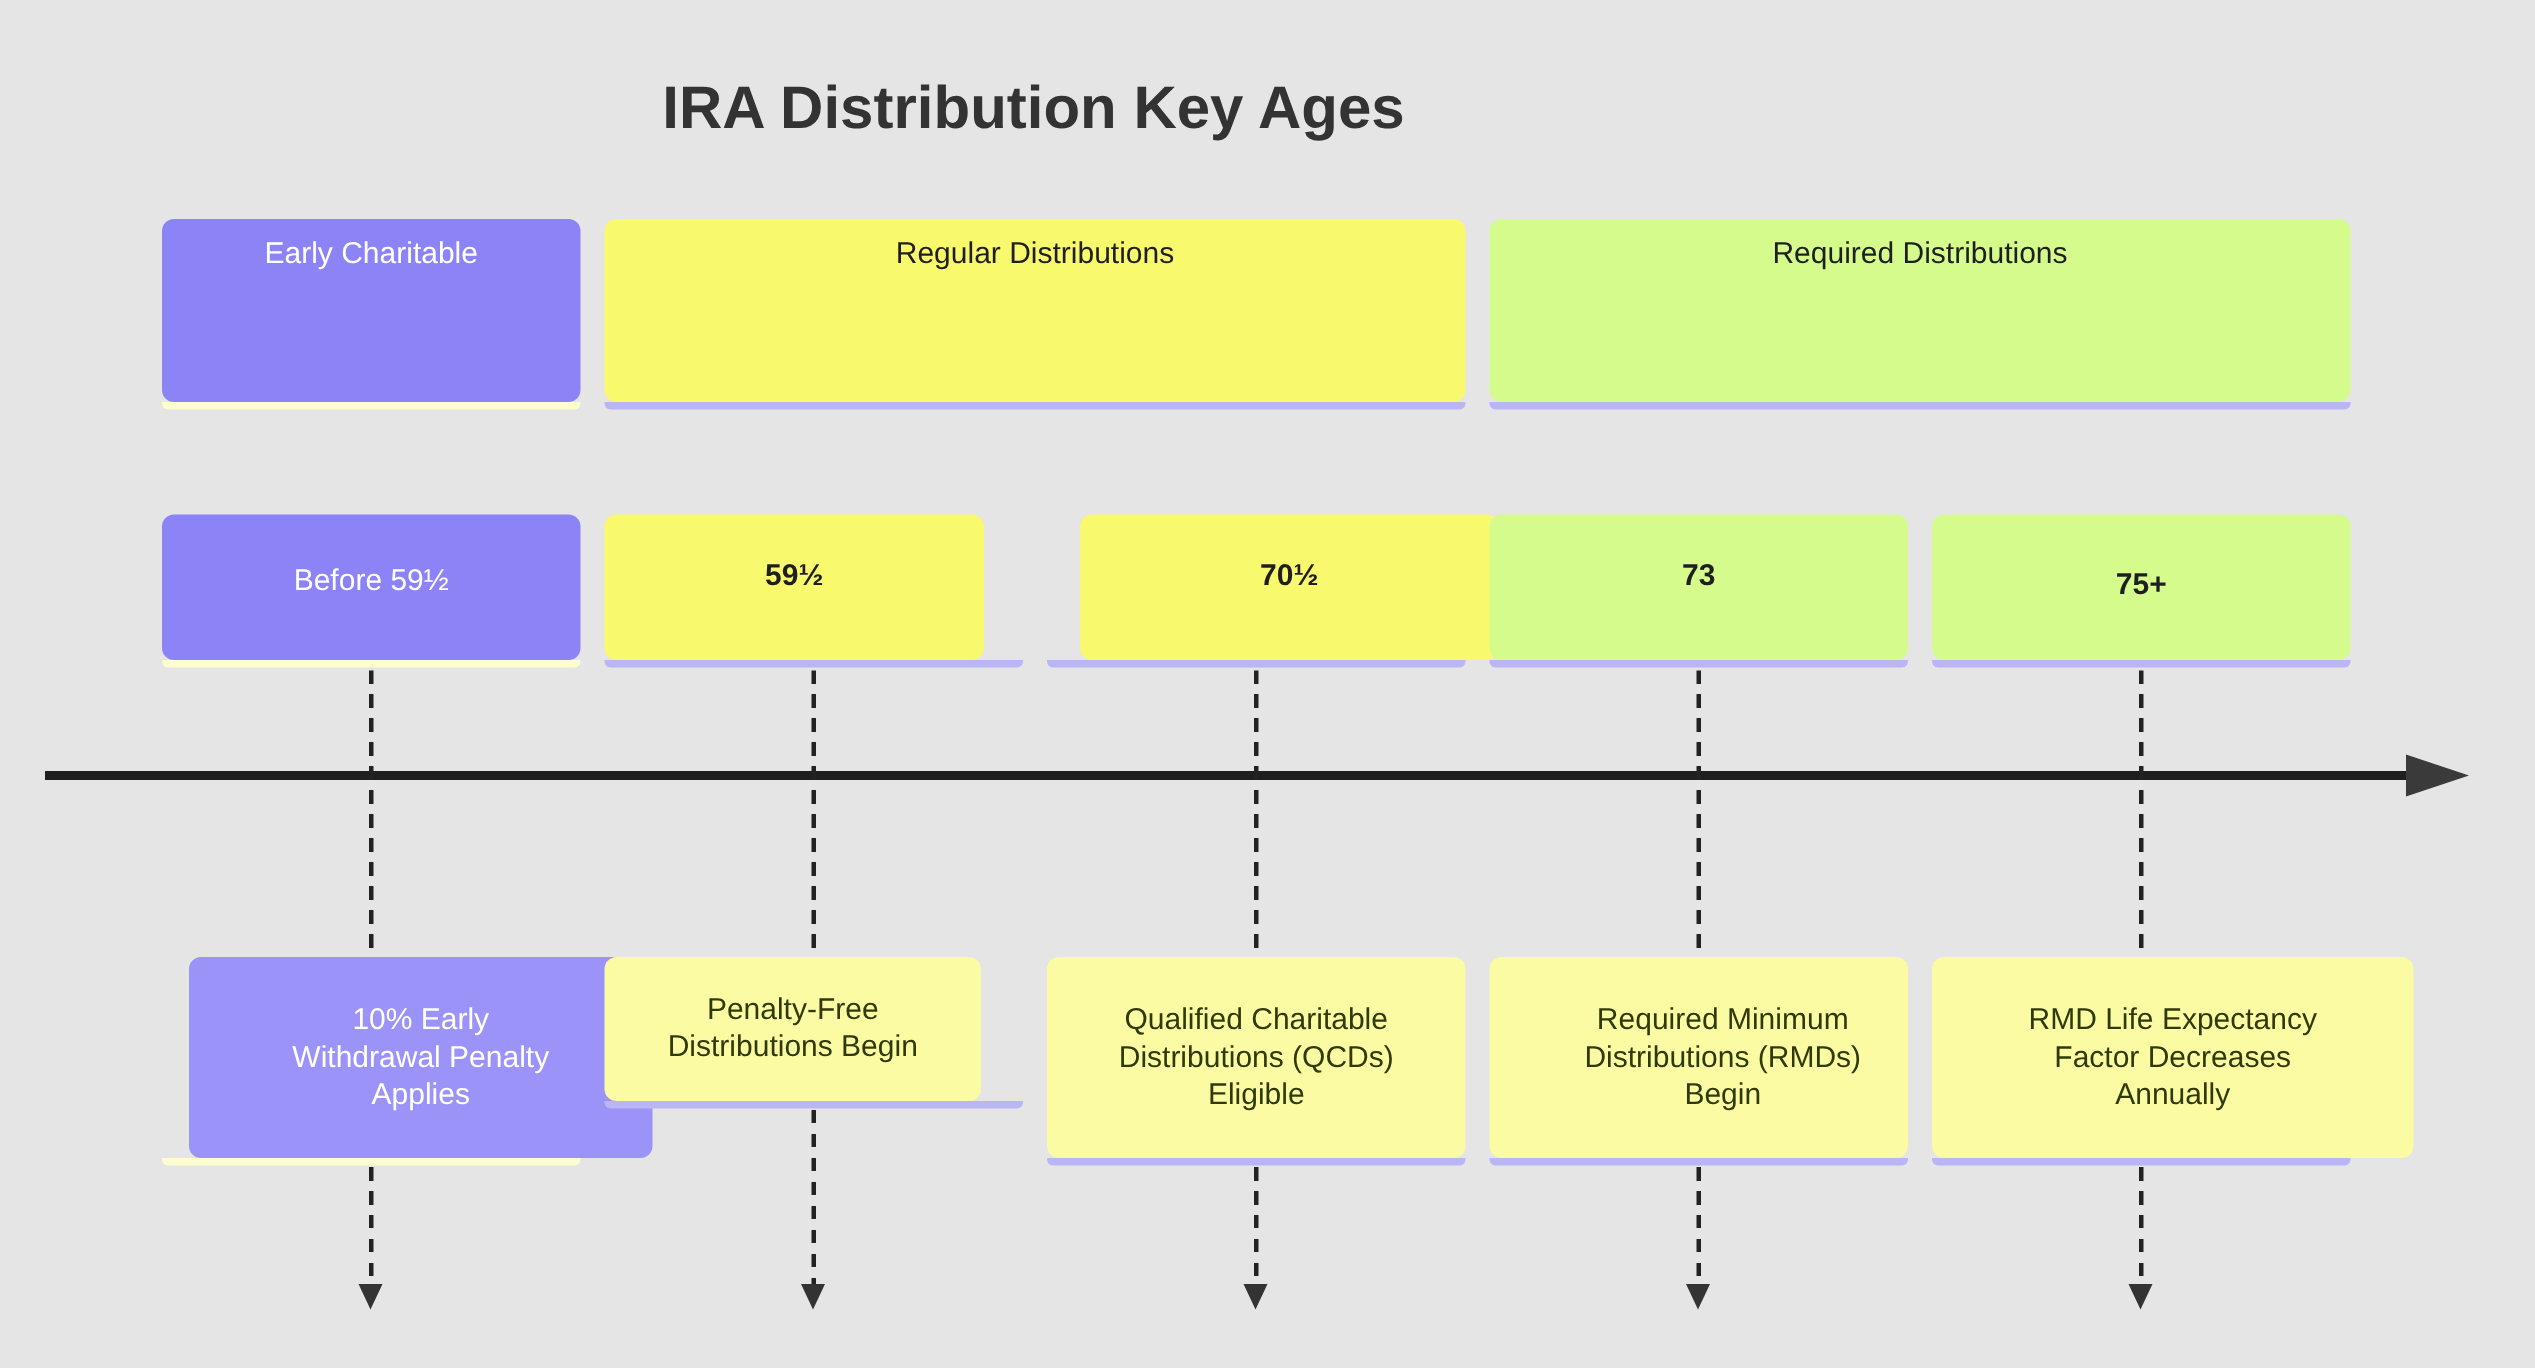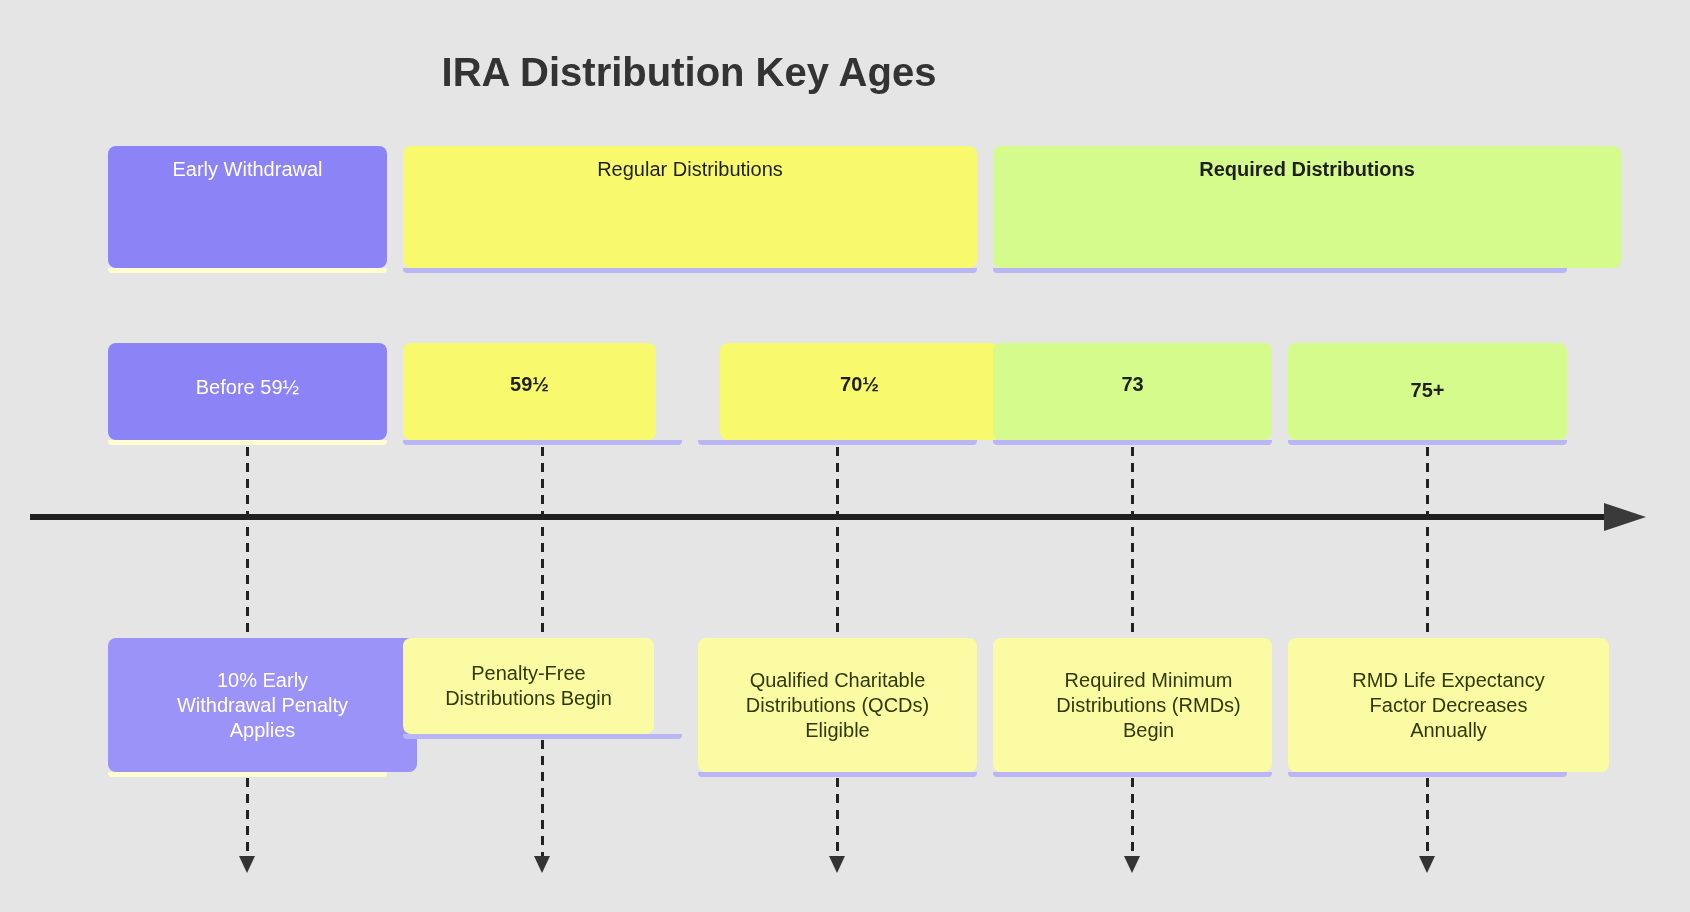--- a/index.html
+++ b/index.html
@@ -34,30 +34,30 @@
               border-top:17px solid #333333;}
 </style>
 </head>
 <body>
 
 <div class="canvas">
 
   <div class="title">IRA Distribution Key Ages</div>
 
   <div class="box top-label bg-purple txt-white fs20" style="left:108px;top:146px;width:279px;height:122px;">
-    <span>Early Withdrawal</span>
+    <span>Early Charitable</span>
   </div>
   <div class="underline bg-cream" style="left:108px;top:268px;width:279px;"></div>
 
   <div class="box top-label bg-yellow txt-dark fs20" style="left:403px;top:146px;width:574px;height:122px;">
     <span>Regular Distributions</span>
   </div>
   <div class="underline bg-lavender" style="left:403px;top:268px;width:574px;"></div>
 
-  <div class="box top-label bg-green txt-dark fs20" style="left:993px;top:146px;width:628px;height:122px;font-weight:bold;">
+  <div class="box top-label bg-green txt-dark fs20" style="left:993px;top:146px;width:574px;height:122px;">
     <span>Required Distributions</span>
   </div>
   <div class="underline bg-lavender" style="left:993px;top:268px;width:574px;"></div>
 
   <div class="box bg-purple txt-white fs20" style="left:108px;top:343px;width:279px;height:97px;padding-bottom:8px;">
     <span>Before 59½</span>
   </div>
   <div class="underline bg-cream" style="left:108px;top:440px;width:279px;"></div>
 
   <div class="box bg-yellow txt-dark fs20 bold" style="left:403px;top:343px;width:253px;height:97px;padding-bottom:14px;">
@@ -82,21 +82,21 @@
 
   <div class="axis-line"></div>
   <div class="axis-head"></div>
 
   <div class="dash" style="left:246px;top:447px;height:190px;"></div>
   <div class="dash" style="left:541px;top:447px;height:190px;"></div>
   <div class="dash" style="left:836px;top:447px;height:190px;"></div>
   <div class="dash" style="left:1131px;top:447px;height:190px;"></div>
   <div class="dash" style="left:1426px;top:447px;height:190px;"></div>
 
-  <div class="box bg-purple-light txt-white fs20 prewrap" style="left:108px;top:638px;width:309px;height:134px;">
+  <div class="box bg-purple-light txt-white fs20 prewrap" style="left:126px;top:638px;width:309px;height:134px;">
     <span>10% Early
 Withdrawal Penalty
 Applies</span>
   </div>
   <div class="underline bg-cream" style="left:108px;top:772px;width:279px;"></div>
 
   <div class="box bg-pale-yellow txt-olive fs20 prewrap" style="left:403px;top:638px;width:251px;height:96px;">
     <span>Penalty-Free
 Distributions Begin</span>
   </div>

